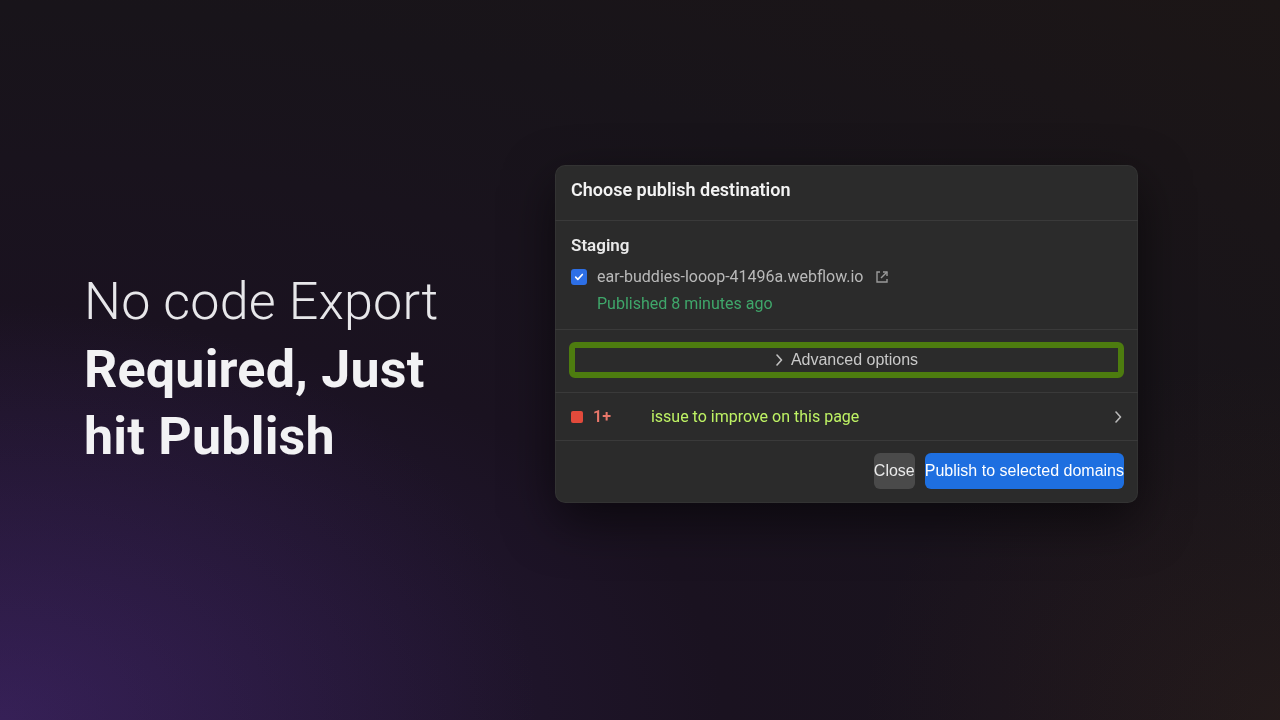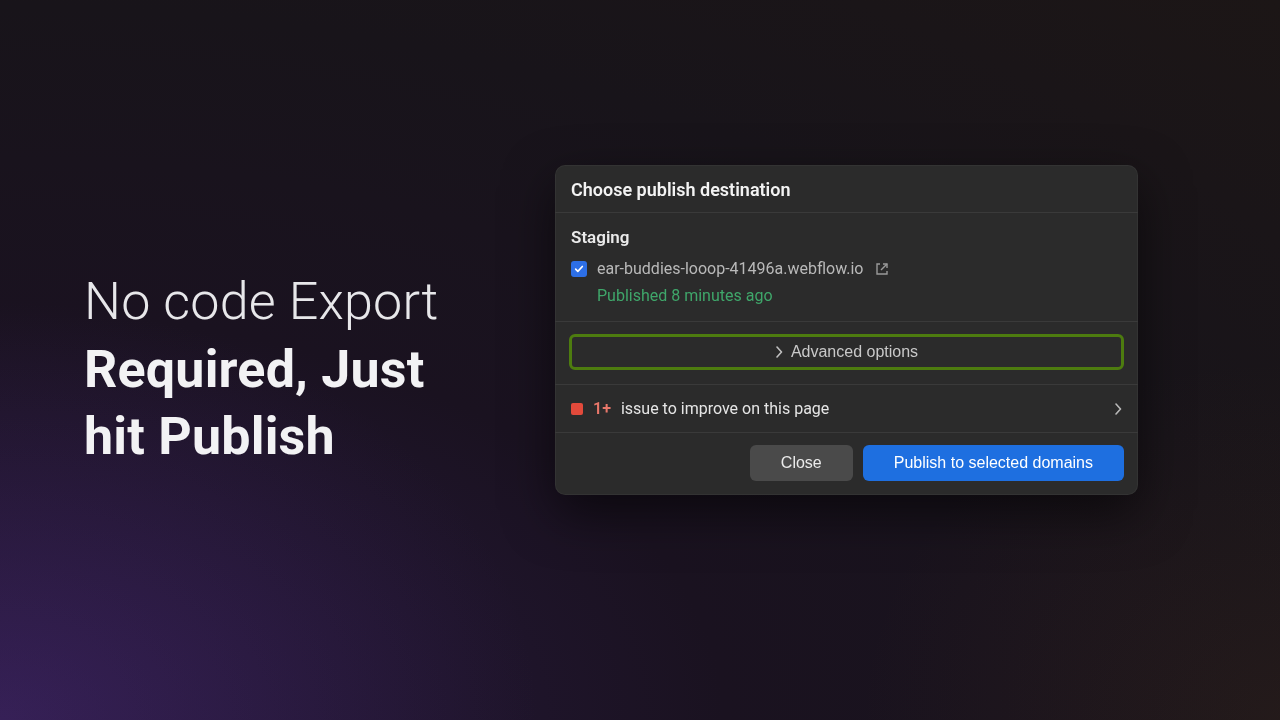--- a/index.html
+++ b/index.html
@@ -33,21 +33,21 @@
     position: absolute;
     left: 555px;
     top: 165px;
     width: 583px;
     background: #2b2b2b;
     border-radius: 10px;
     box-shadow: 0 18px 50px rgba(0,0,0,0.55), 0 0 0 1px rgba(255,255,255,0.04) inset;
     overflow: hidden;
   }
   .dialog-header {
-    padding: 14px 16px 12px 16px;
+    padding: 14px 16px 20px 16px;
     border-bottom: 1px solid #3a3a3a;
   }
   .dialog-title {
     font-size: 18px; font-weight: 600; color: #f3f3f3;
   }
   .section {
     padding: 14px 16px 16px 16px;
     border-bottom: 1px solid #3a3a3a;
   }
   .section-title { font-size: 17px; font-weight: 600; color: #eaeaea; margin-bottom: 12px; }
@@ -59,37 +59,37 @@
   .checkbox.checked { background: #2d6fe6; }
   .checkbox.checked svg { width: 10px; height: 10px; }
   .checkbox.unchecked { border: 1.5px solid #6a6a6a; background: transparent; }
   .domain-label { font-size: 16px; color: #b9b9b9; }
   .ext-icon { width: 14px; height: 14px; margin-left: 2px; flex-shrink: 0; }
   .status { margin-left: 26px; margin-top: 8px; font-size: 16px; color: #3fa66a; }
   .custom-domain-label { font-size: 16px; color: #8f8f8f; }
   .add-link { margin-left: 26px; margin-top: 8px; font-size: 16px; color: #b9b9b9; text-decoration: underline; cursor: pointer; display: inline-block; }
   .adv-wrap { padding: 12px 14px 14px 14px; border-bottom: 1px solid #3a3a3a; }
   .adv-btn {
-    width: 100%; height: 36px; border: 3px solid #4d7c0f; border-radius: 6px; background: transparent;
+    width: 100%; height: 36px; border: 6px solid #4d7c0f; border-radius: 6px; background: transparent;
     color: #c9c9c9; font-size: 16px; display: flex; align-items: center; justify-content: center; gap: 8px;
     cursor: pointer;
   }
   .adv-btn svg { width: 8px; height: 12px; }
   .issues {
     padding: 14px 16px; display: flex; align-items: center; gap: 10px; border-bottom: 1px solid #3a3a3a;
     cursor: pointer;
   }
   .issue-badge { width: 12px; height: 12px; background: #e24a3b; border-radius: 2px; flex-shrink: 0; }
   .issue-count { color: #e9776a; font-weight: 600; font-size: 16px; }
-  .issue-text { color: #e5e5e5; font-size: 16px; flex: 1; }
+  .issue-text { color: #bef264; font-size: 16px; flex: 1; margin-left: 30px; }
   .issues .chev { width: 8px; height: 12px; }
   .footer {
     padding: 12px 14px 14px 14px; display: flex; justify-content: flex-end; gap: 10px;
   }
-  .btn { height: 36px; border-radius: 6px; font-size: 16px; padding: 0 31px; cursor: pointer; border: none; display: inline-flex; align-items: center; }
+  .btn { height: 36px; border-radius: 6px; font-size: 16px; padding: 0 0; cursor: pointer; border: none; display: inline-flex; align-items: center; }
   .btn-secondary { background: #4a4a4a; color: #eaeaea; }
   .btn-primary { background: #1e6fe0; color: #ffffff; }
 </style>
 </head>
 <body>
 
 <div class="bg-overlay"></div>
 
 <div class="headline">
   <span class="light">No code Export</span><br>

